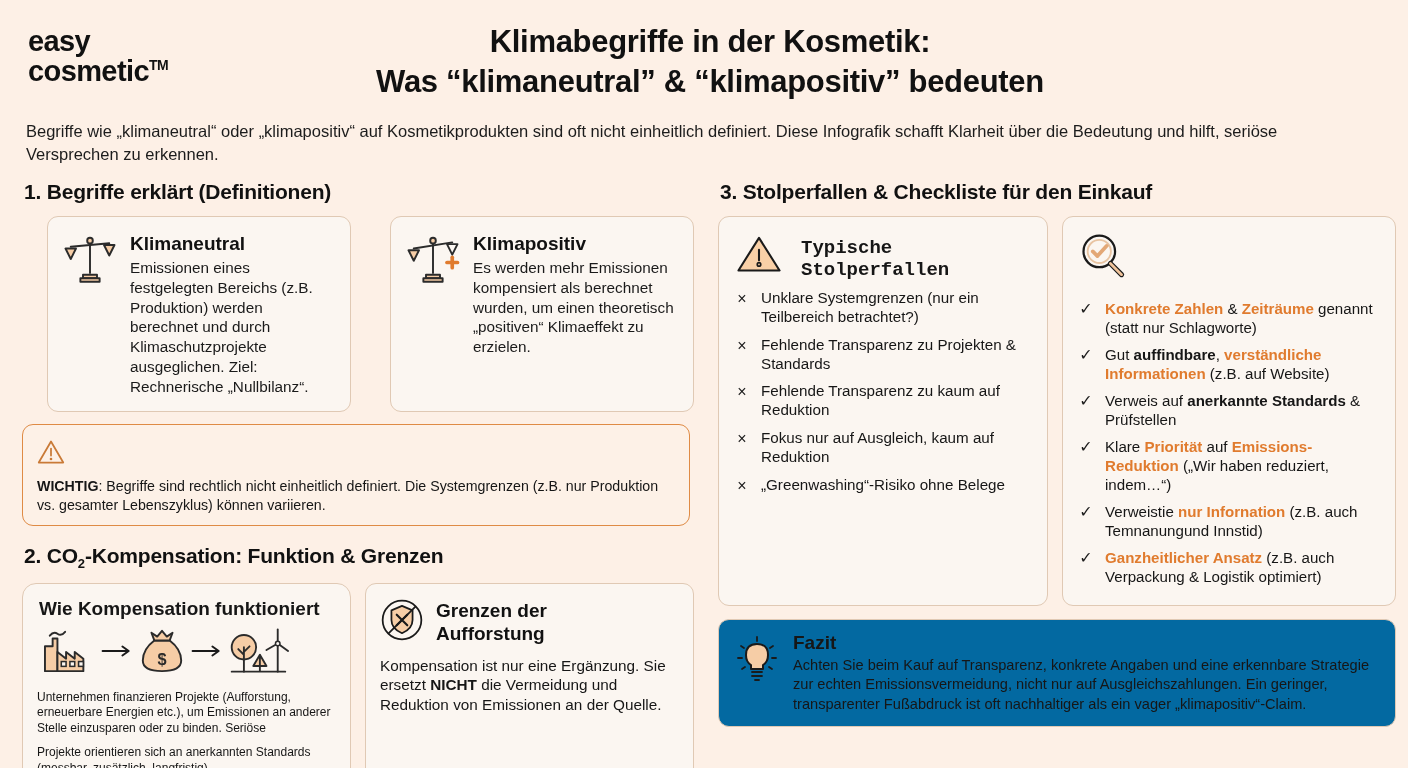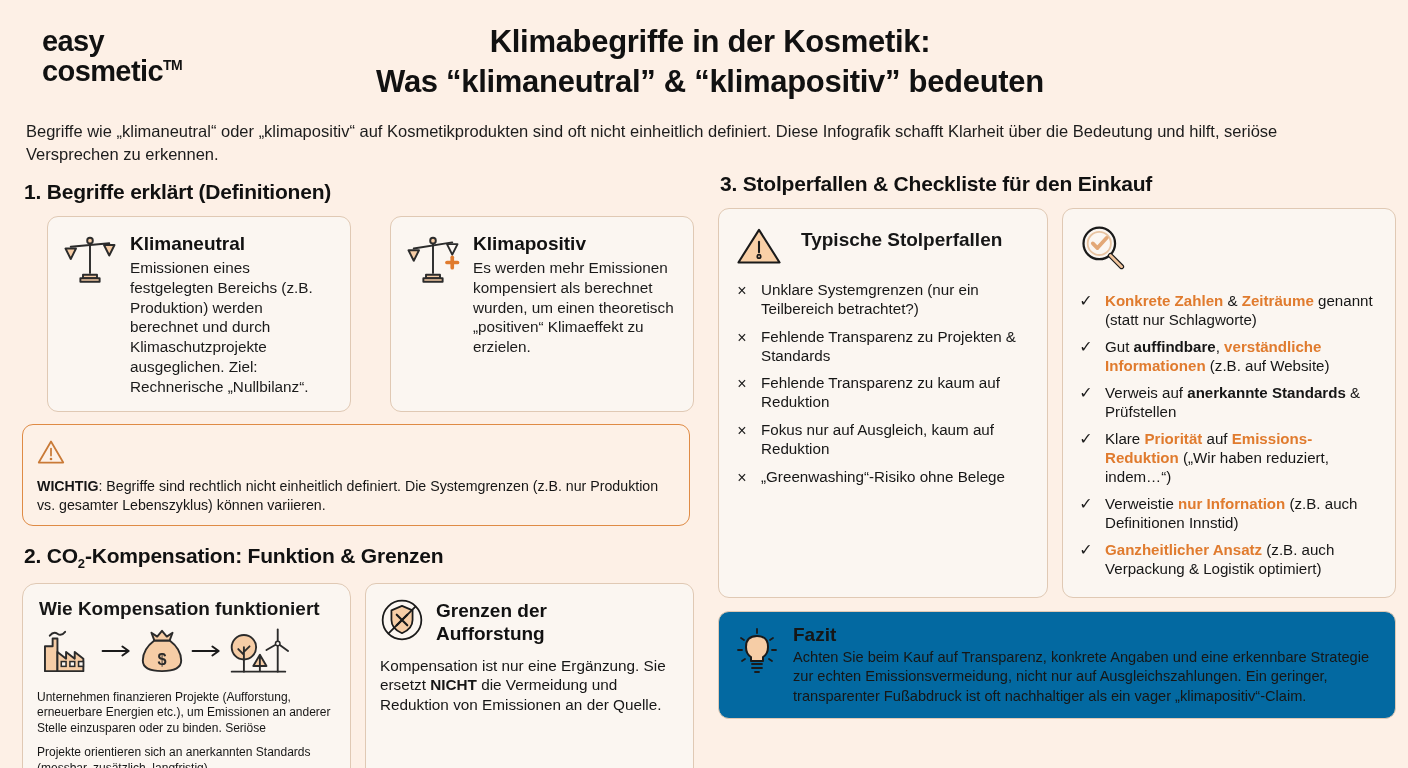--- a/index.html
+++ b/index.html
@@ -9,38 +9,38 @@
     font-family:"Liberation Sans", sans-serif;
     color:#161616;
     overflow:hidden;
     position:relative;
   }
   .page{position:relative;width:1408px;height:768px;box-sizing:border-box;padding:0;}
 
   
   .header{position:relative;height:108px;}
   .logo{
-    position:absolute;left:42px;top:26px;
+    position:absolute;left:28px;top:26px;
     font-size:29px;line-height:1.05;font-weight:700;letter-spacing:-0.6px;
     color:#111;
   }
   .logo .tm{font-size:14px;vertical-align:super;font-weight:700;}
   .title{
     position:absolute;left:300px;top:22px;width:820px;
     text-align:center;font-size:31px;font-weight:700;line-height:1.28;
     letter-spacing:-0.3px;color:#111;
   }
   .intro{
     position:absolute;left:26px;top:120px;width:1290px;
     font-size:16.5px;line-height:1.38;color:#1c1c1c;
   }
 
   
   .col-left{position:absolute;left:22px;top:180px;width:672px;}
-  .col-right{position:absolute;left:718px;top:172px;width:678px;}
+  .col-right{position:absolute;left:718px;top:180px;width:678px;}
 
   .sec-h{
     font-size:21px;font-weight:700;color:#111;letter-spacing:-0.2px;
     margin:0 0 12px 2px;
   }
   .sec-h sub{font-size:13px;}
 
   .row{display:flex;gap:14px;}
 
   .card{
@@ -89,21 +89,21 @@
 
   .list{margin:2px 0 0 0;padding:0;list-style:none;}
   .list li{display:flex;gap:10px;margin-bottom:9px;font-size:15.2px;line-height:1.24;}
   .list li .mk{flex:0 0 auto;width:18px;text-align:center;font-size:16px;line-height:1.22;color:#1a1a1a;}
   .list li .tx{flex:1;}
   .list.checks li{margin-bottom:8px;font-size:15.1px;line-height:1.26;}
   .hl{color:#e07b2e;font-weight:700;}
   .bd{font-weight:700;}
 
   .pit-head{display:flex;gap:12px;align-items:flex-start;margin-bottom:2px;}
-  .pit-title{font-size:19px;font-weight:700;padding-top:6px;}
+  .pit-title{font-size:19px;font-weight:700;padding-top:6px;font-family:Liberation Mono, monospace;}
 
   .fazit{
     margin-top:13px;width:678px;box-sizing:border-box;
     background:#0369a1;border:1.4px solid #e0c9b4;border-radius:11px;
     padding:12px 16px 12px 14px;display:flex;gap:12px;align-items:flex-start;
   }
   .fazit-ic{flex:0 0 auto;width:48px;height:52px;margin-top:2px;}
   .fazit-title{font-size:19px;font-weight:700;margin:0 0 2px 0;}
   .fazit-body{font-size:14.6px;line-height:1.32;}
 </style>
@@ -341,21 +341,21 @@
             <li>
               <span class="mk">✓</span>
               <span class="tx"><span>Verweis auf </span><span class="bd">anerkannte Standards</span><span> &amp; Prüfstellen</span></span>
             </li>
             <li>
               <span class="mk">✓</span>
               <span class="tx"><span>Klare </span><span class="hl">Priorität</span><span> auf </span><span class="hl">Emissions-Reduktion</span><span> („Wir haben reduziert, indem…“)</span></span>
             </li>
             <li>
               <span class="mk">✓</span>
-              <span class="tx"><span>Verweistie </span><span class="hl">nur Infornation</span><span> (z.B. auch Definitionen Innstid)</span></span>
+              <span class="tx"><span>Verweistie </span><span class="hl">nur Infornation</span><span> (z.B. auch Temnanungund Innstid)</span></span>
             </li>
             <li>
               <span class="mk">✓</span>
               <span class="tx"><span class="hl">Ganzheitlicher Ansatz</span><span> (z.B. auch Verpackung &amp; Logistik optimiert)</span></span>
             </li>
           </ul>
       </div>
 
     </div>
 

